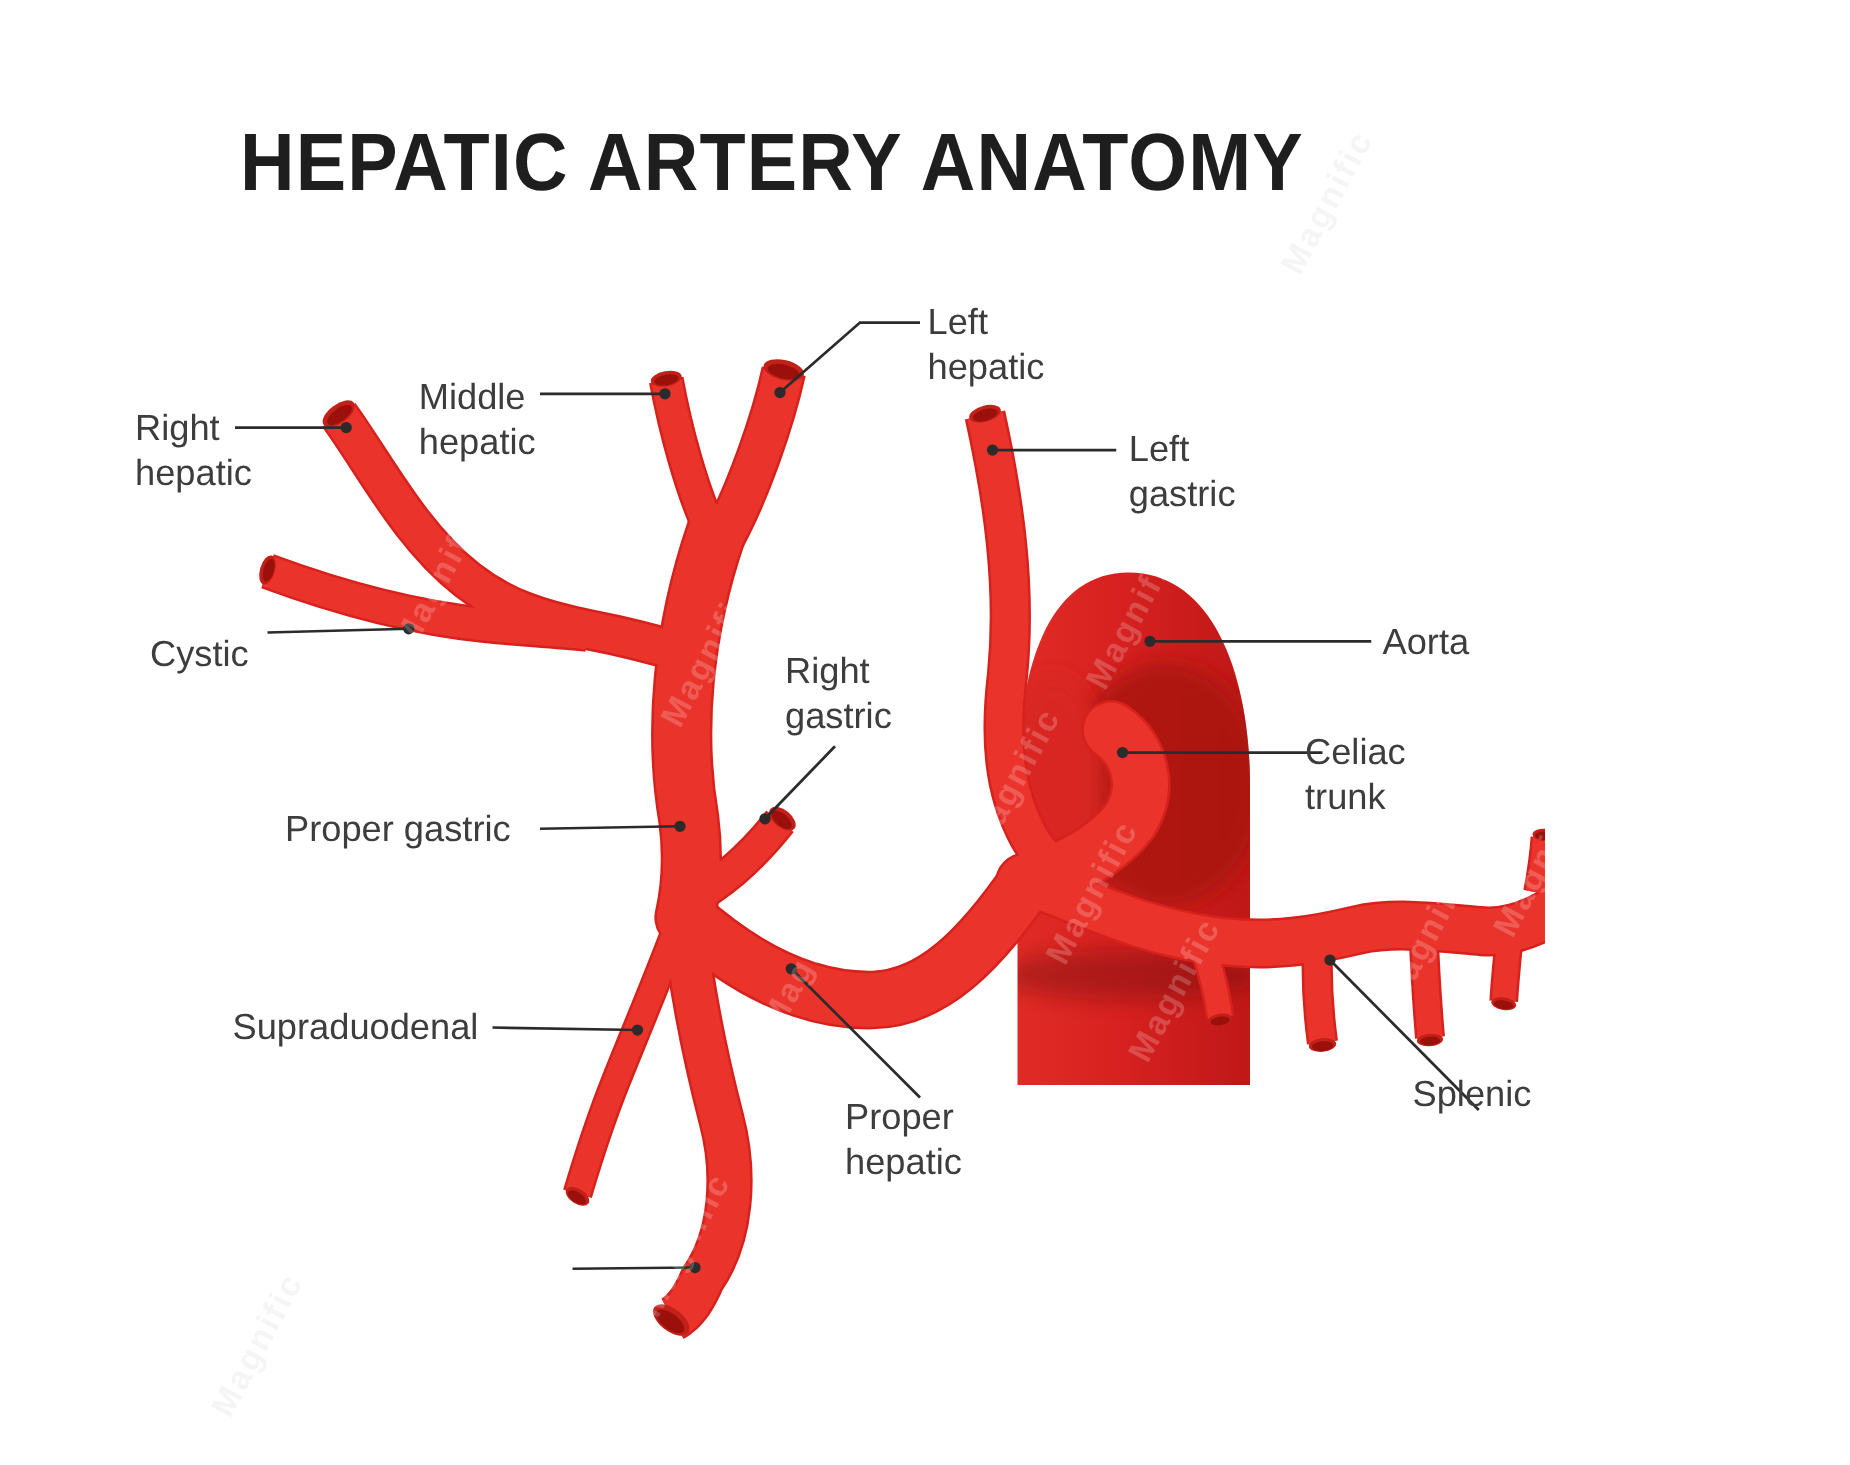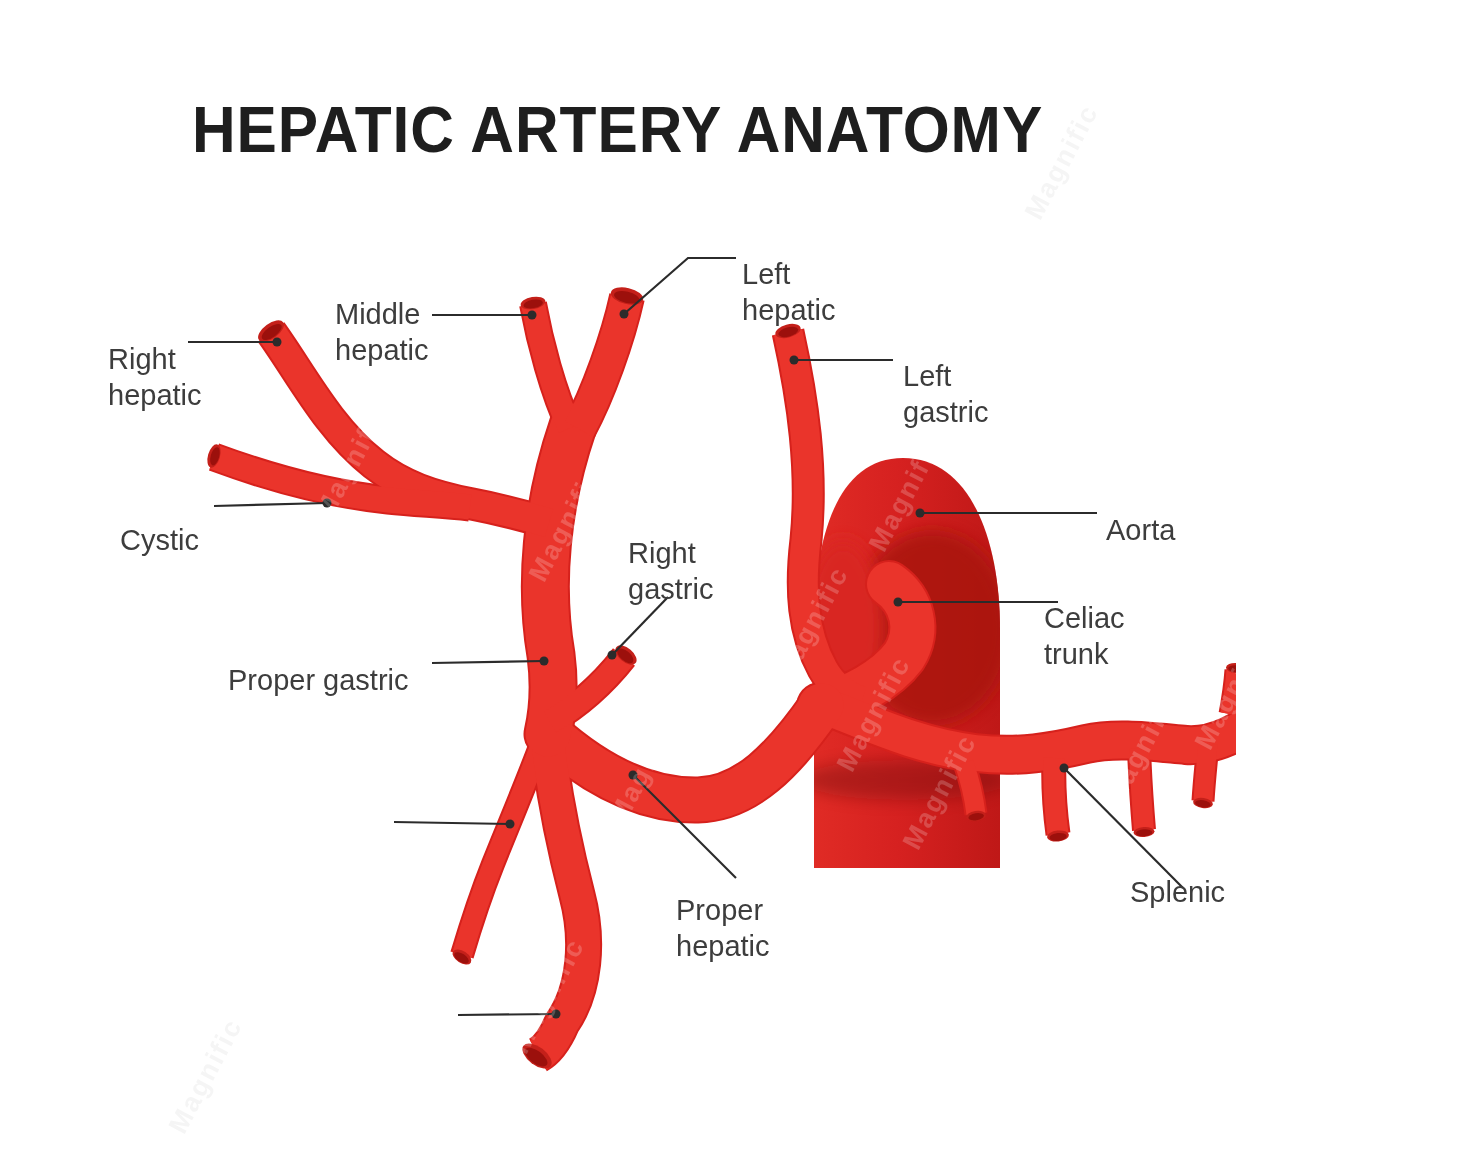--- a/index.html
+++ b/index.html
@@ -31,21 +31,21 @@
   .wm-layer{position:absolute;inset:0;z-index:1;pointer-events:none;}
   .wm{
     position:absolute; transform:translate(-50%,-50%) rotate(-62deg);
     font-size:27px; font-weight:600; letter-spacing:2px;
     color:rgba(255,255,255,0.20); white-space:nowrap;
   }
   .wm.wm-gray{color:rgba(60,60,60,0.05);}
   .labels{position:absolute;inset:0;z-index:2;pointer-events:none;}
   .label{
     position:absolute; font-size:29px; line-height:36px;
-    color:var(--label-text); white-space:pre-line;margin-top:16px;
+    color:var(--label-text); white-space:pre-line;
   }
 </style>
 </head>
 <body>
 
 <div class="stage">
 
   <div class="title-wrap">
     <span class="t">HEPATIC ARTERY ANATOMY</span>
   </div>
@@ -231,31 +231,32 @@
     <span class="wm" style="left:1142px;top:748px">Magnific</span>
     <span class="wm" style="left:548px;top:996px">Magnific</span>
     <span class="wm" style="left:1232px;top:692px">Magnific</span>
     <span class="wm wm-gray" style="left:1062px;top:162px">Magnific</span>
     <span class="wm wm-gray" style="left:206px;top:1076px">Magnific</span>
   </div>
 
   <div class="labels">
     <div class="label" style="left:108px;top:325px">Right
 hepatic</div>
-    <div class="label" style="left:335px;top:280px">Middle
+    <div class="label" style="left:335px;top:300px">Middle
 hepatic</div>
     <div class="label" style="left:742px;top:240px">Left
 hepatic</div>
     <div class="label" style="left:903px;top:342px">Left
 gastric</div>
     <div class="label" style="left:120px;top:506px">Cystic</div>
     <div class="label" style="left:1106px;top:496px">Aorta</div>
     <div class="label" style="left:628px;top:519px">Right
 gastric</div>
     <div class="label" style="left:1044px;top:584px">Celiac
 trunk</div>
     <div class="label" style="left:228px;top:646px">Proper gastric</div>
+    <div class="label" style="left:186px;top:804px">Supraduodenal</div>
     <div class="label" style="left:676px;top:876px">Proper
 hepatic</div>
     <div class="label" style="left:1130px;top:858px">Splenic</div>
   </div>
 
 </div>
 
 </body></html>

